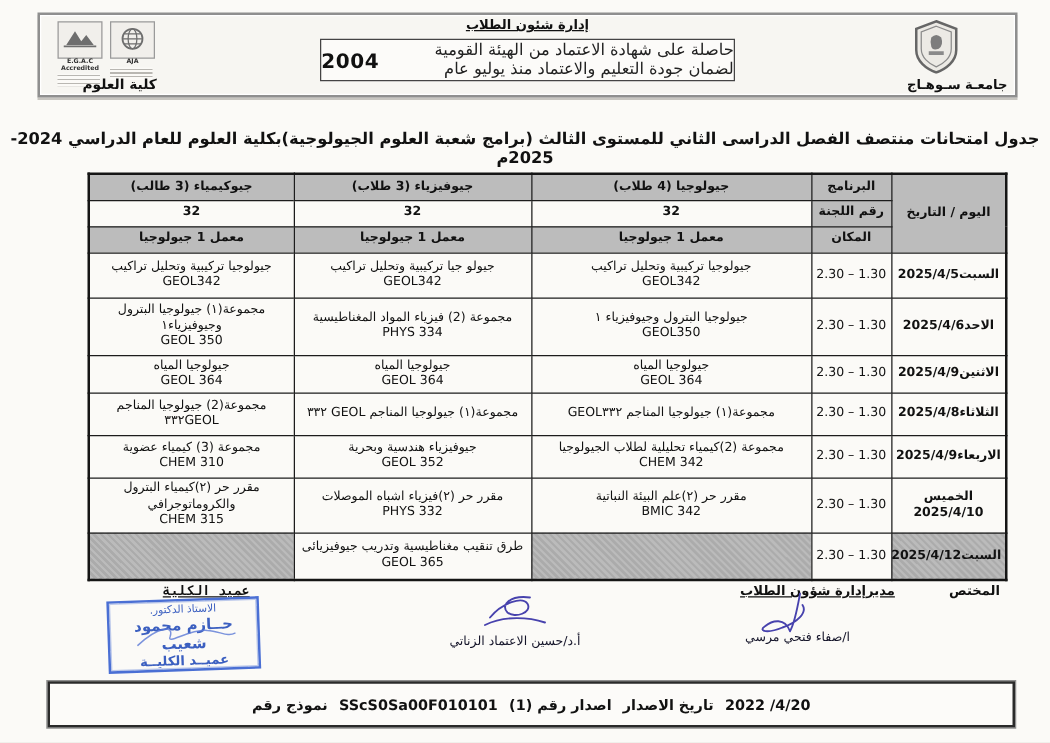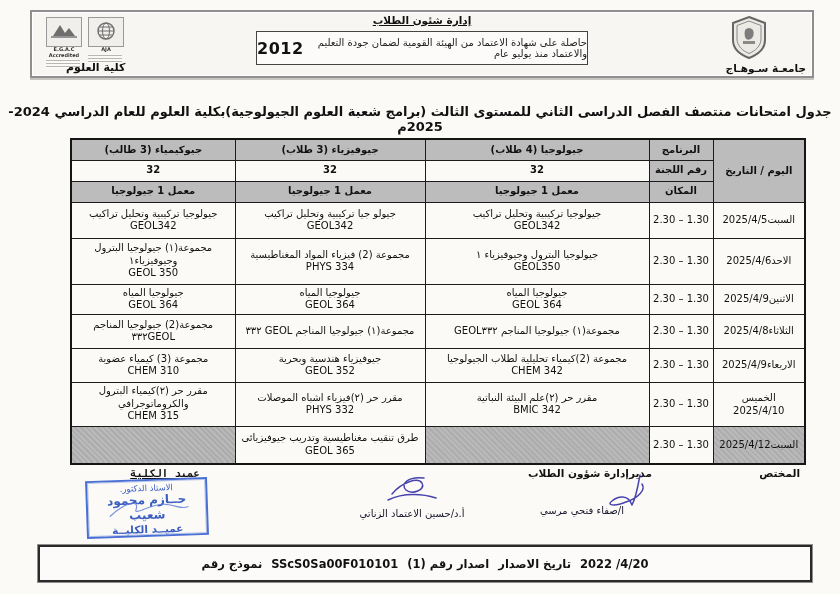--- a/index.html
+++ b/index.html
@@ -8,21 +8,21 @@
   
   .band{position:absolute;top:10px;left:30px;width:780px;height:64px;background:#f7f6f2;
         border:2px solid #8f8f8f;box-shadow:0 0 0 1px #fff inset,0 2px 0 #c7c5c0;}
   .seal{position:absolute;top:3px;right:42px;}
   .univ-name{position:absolute;right:6px;bottom:2px;font-size:10.5px;font-weight:bold;}
   .admin{position:absolute;top:2px;left:0;right:0;text-align:center;font-size:10.5px;font-weight:bold;
          text-decoration:underline;}
   .accbox{position:absolute;top:19px;left:50%;transform:translateX(-50%);width:330px;height:32px;
           border:1.2px solid #444;background:#fcfbf9;display:flex;align-items:center;justify-content:center;
           gap:4px;direction:rtl;}
-  .accbox .acc-t{font-size:10px;color:#222;}
+  .accbox .acc-t{font-size:13px;color:#222;}
   .accbox .acc-y{font-size:16px;font-weight:bold;letter-spacing:.5px;}
   .logos{position:absolute;top:5px;left:14px;display:flex;gap:6px;align-items:flex-start;}
   .logo{width:36px;text-align:center;}
   .logo .lg-box{width:34px;height:28px;border:1px solid #9a9a9a;background:#f1efeb;display:flex;
         align-items:center;justify-content:center;}
   .logo .lg-cap{font-size:5px;font-weight:bold;color:#333;line-height:1.1;}
   .microlines{width:34px;height:10px;margin-top:1px;
         background:repeating-linear-gradient(#fbfaf7 0 1px,#b9b7b2 1px 2px,#fbfaf7 2px 3px);}
   .faculty{position:absolute;left:34px;bottom:2px;font-size:11px;font-weight:bold;}
   
@@ -33,21 +33,21 @@
              border:2.5px solid #151515;table-layout:fixed;direction:rtl;}
   table.exam td{border:1.6px solid #1c1c1c;text-align:center;vertical-align:middle;
                 padding:1px 3px;font-size:10px;line-height:1.25;}
   .gray{background:#bcbcbc;}
   .shaded{background:#b2b2b2;
     background-image:repeating-linear-gradient(45deg,rgba(255,255,255,.12) 0 2px,rgba(0,0,0,.04) 2px 4px);}
   .bold{font-weight:bold;}
   .lblcell{font-size:9.5px;font-weight:bold;}
   .timecell{direction:ltr;font-size:9.5px;}
   .subj{white-space:pre-line;}
-  .daycell{font-weight:normal;font-size:10.5px;margin-top:46px;}
+  .daycell{font-weight:bold;font-size:10.5px;margin-top:46px;}
   .daycell .date{direction:ltr;unicode-bidi:isolate;}
   .daycell.stack span{display:block;line-height:1.35;}
   
   .sig-label{position:absolute;font-size:10.5px;font-weight:bold;direction:rtl;text-align:center;}
   .sig-name{position:absolute;font-size:10px;direction:rtl;color:#15152a;}
   .sig-svg{position:absolute;}
   .stamp{position:absolute;left:86px;top:479px;width:122px;height:58px;border:2px solid #4a6fd4;
          box-shadow:0 0 0 1px rgba(74,111,212,.35) inset;transform:rotate(-2deg);
          color:#3b5fc0;text-align:center;direction:rtl;padding-top:2px;box-sizing:border-box;}
   .stamp .s1{font-size:8.5px;}
@@ -74,21 +74,21 @@
         <path d="M21 6 L33 10.5 V24 C33 31 27 36 21 38.5 C15 36 9 31 9 24 V10.5 Z" fill="none" stroke="#8a8a8a" stroke-width="1"></path>
         <path d="M17 15 q4 -4 8 0 q2 6 -2 9 q-5 2 -6 -2 q-1 -4 0 -7 Z" fill="#7d7d7d"></path>
         <rect x="15" y="26" width="12" height="3" fill="#8a8a8a"></rect>
       </svg>
     </div>
     <div class="univ-name">جامعـة سـوهـاج</div>
 
     <div class="admin">إدارة شئون الطلاب</div>
     <div class="accbox">
       <span class="acc-t">حاصلة على شهادة الاعتماد من الهيئة القومية لضمان جودة التعليم والاعتماد منذ يوليو عام</span>
-      <span class="acc-y">2012</span>
+      <span class="acc-y">2004</span>
     </div>
 
     <div class="logos">
       <div class="logo">
         <div class="lg-box">
           <svg width="30" height="24" viewBox="0 0 30 24">
             <path d="M4 16 L11 5 L16 13 L20 8 L26 16 Z" fill="#6e6e6e"></path>
             <path d="M2 17 H28" stroke="#6e6e6e" stroke-width="1.4"></path>
           </svg>
         </div>
@@ -214,25 +214,25 @@
         <td class="subj shaded"></td>
         <td class="subj">طرق تنقيب مغناطيسية وتدريب جيوفيزيائى
 GEOL 365</td>
         <td class="subj shaded"></td>
       </tr>
     </tbody>
   </table>
 
   <div class="sig-label" style="right:40px;top:467px;">المختص</div>
 
-  <div class="sig-label" style="left:520px;top:467px;width:140px;">مديرإدارة شؤون الطلاب</div>
+  <div class="sig-label" style="left:584px;top:467px;width:140px;text-decoration:underline;">مديرإدارة شؤون الطلاب</div>
   <svg class="sig-svg" style="left:588px;top:472px;" width="70" height="36" viewBox="0 0 70 36">
     <path d="M52 3 C 50 14, 48 26, 44 33 M44 33 C 40 22, 30 24, 24 29 C 18 33, 26 35, 38 30 C 50 26, 58 18, 54 12" fill="none" stroke="#4742ad" stroke-width="1.5" stroke-linecap="round"></path>
   </svg>
-  <div class="sig-name" style="left:540px;top:505px;width:140px;text-align:left;">ا/صفاء فتحي مرسي</div>
+  <div class="sig-name" style="left:540px;top:505px;width:140px;text-align:right;">ا/صفاء فتحي مرسي</div>
 
   <svg class="sig-svg" style="left:378px;top:474px;" width="66" height="34" viewBox="0 0 66 34">
     <path d="M46 4 C 30 2, 22 10, 28 16 C 34 21, 48 16, 44 9 C 40 3, 24 8, 14 20 M10 26 C 26 18, 46 20, 58 24" fill="none" stroke="#4742ad" stroke-width="1.5" stroke-linecap="round"></path>
   </svg>
   <div class="sig-name" style="left:322px;top:508px;width:180px;text-align:center;">أ.د/حسين الاعتماد الزناتي</div>
 
   <div class="sig-label dean-label" style="left:110px;top:467px;width:110px;font-family:Liberation Mono, monospace;">عميد الكلية</div>
   <div class="stamp">
     <div class="s1">الاستاذ الدكتور.</div>
     <div class="s2">حــازم محمود شعيب</div>

